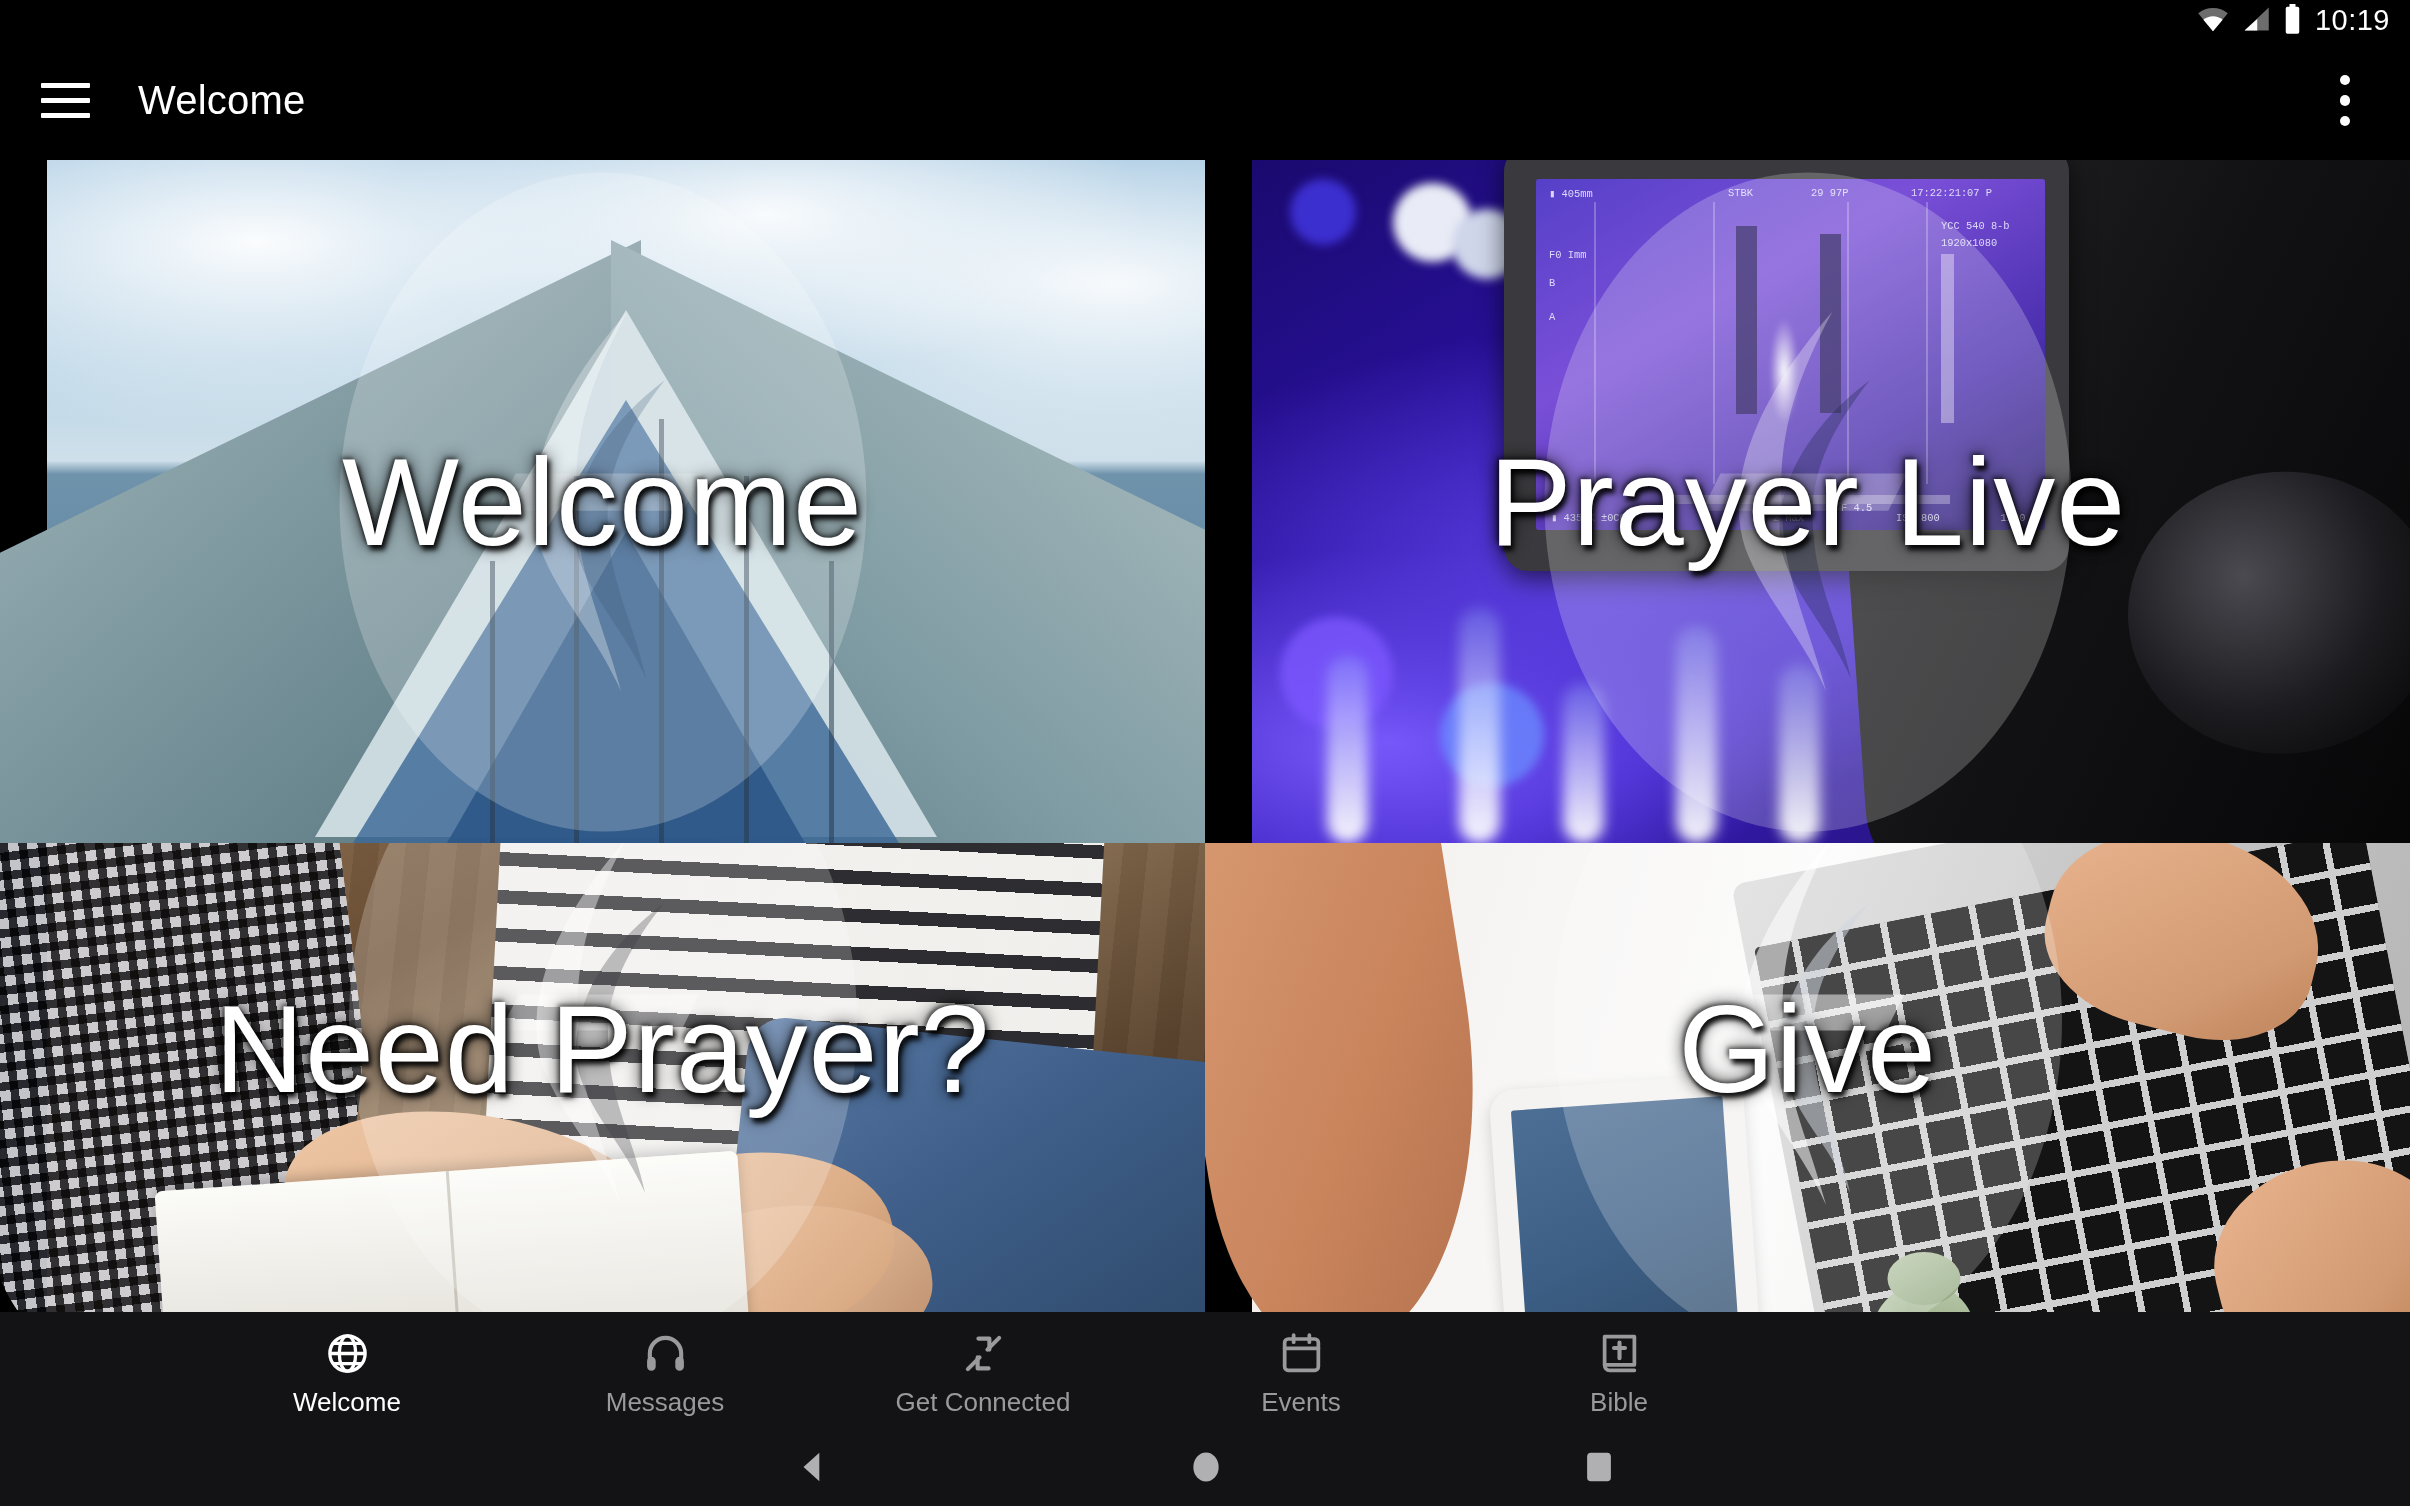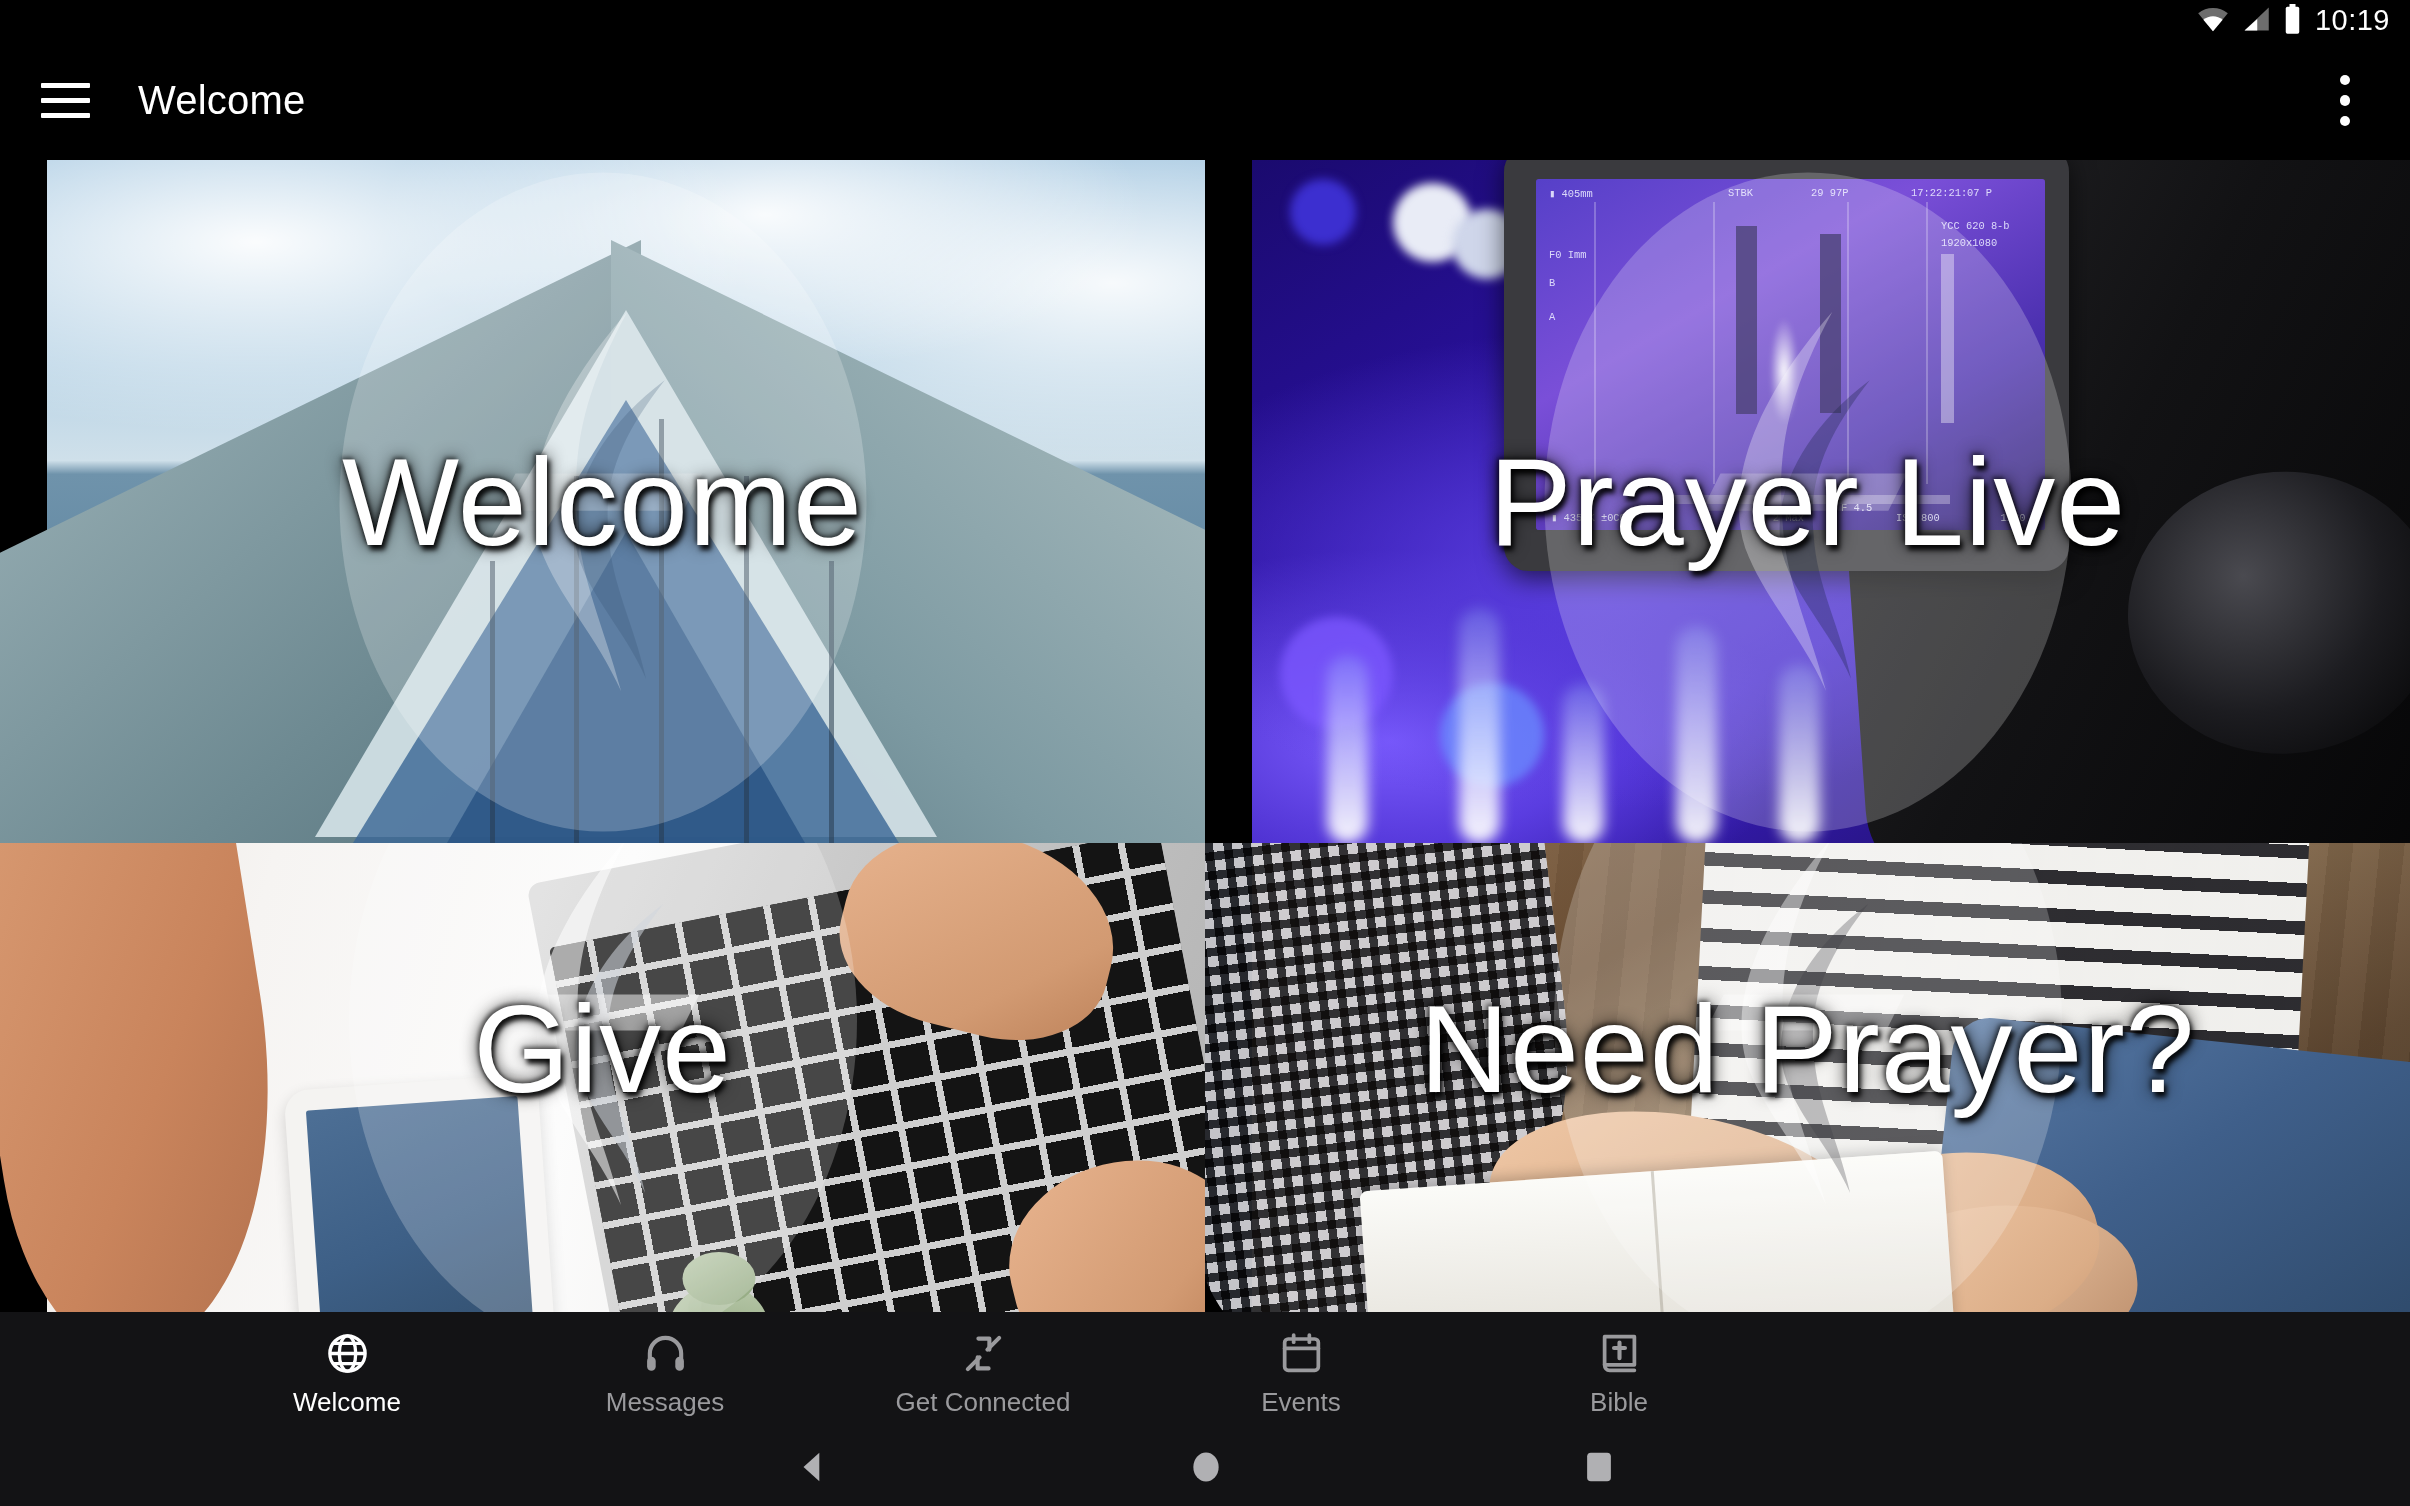--- a/index.html
+++ b/index.html
@@ -328,21 +328,21 @@
       <div class="beam" style="left:650px;height:141px"></div>
       <div class="camBody">
         <div class="lensHood"></div>
       </div>
       <div class="lcdFrame">
         <div class="lcd">
           <div class="osd" style="left:13px;top:7.5px">▮ 405mm</div>
           <div class="osd" style="left:192px;top:7.5px">STBK</div>
           <div class="osd" style="left:275px;top:7.5px">29 97P</div>
           <div class="osd" style="left:375px;top:7.5px">17:22:21:07 P</div>
-          <div class="osd" style="left:405px;top:41px">YCC 620 8-b</div>
+          <div class="osd" style="left:405px;top:41px">YCC 540 8-b</div>
           <div class="osd" style="left:405px;top:58px">1920x1080</div>
           <div class="osd" style="left:13px;top:70px">F0 Imm</div>
           <div class="osd" style="left:13px;top:98px">B</div>
           <div class="osd" style="left:13px;top:132px">A</div>
           <div class="osd" style="left:15px;bottom:5.6px">▮ 4350K ±0CC</div>
           <div class="osd" style="left:218px;bottom:5.6px">ND 2 Max</div>
           <div class="osd" style="left:305px;bottom:16px">F 4.5</div>
           <div class="osd" style="left:360px;bottom:5.6px">ISO 800</div>
           <div class="osd" style="right:19px;bottom:5.6px">1/30</div>
           <div class="vbar" style="left:58px;top:22.6px;width:1.9px;height:282px;opacity:.45"></div>
@@ -361,20 +361,42 @@
       <svg width="311" height="405" viewBox="0 0 100 130">
         <path d="M58 4 C44 30 40 48 42 72 C43 90 50 104 56 126 C48 108 36 96 30 80 C24 62 30 36 58 4Z" fill="#ffffff" opacity=".30"></path>
         <path d="M70 26 C56 44 50 58 52 76 C53 92 60 104 64 122 C57 106 46 96 42 82 C38 66 46 44 70 26Z" fill="#16213f" opacity=".30"></path>
         <path d="M22 56 H82 L76 68 H16 Z" fill="#ffffff" opacity=".26"></path>
       </svg>
     </div>
     <div class="caption">Prayer Live</div>
   </div>
 
   <div class="tile r2">
+    <div class="photo ph-pray">
+      <div class="wood"></div>
+      <div class="shirtStripe"></div>
+      <div class="shirtCheck"></div>
+      <div class="jeans"></div>
+      <div class="hand h1"></div>
+      <div class="hand h2"></div>
+      <div class="hand h3"></div>
+      <div class="hand h4"></div>
+      <div class="book"></div>
+    </div>
+    <div class="wm">
+      <svg width="301" height="395" viewBox="0 0 100 130">
+        <path d="M58 4 C44 30 40 48 42 72 C43 90 50 104 56 126 C48 108 36 96 30 80 C24 62 30 36 58 4Z" fill="#ffffff" opacity=".42"></path>
+        <path d="M70 26 C56 44 50 58 52 76 C53 92 60 104 64 122 C57 106 46 96 42 82 C38 66 46 44 70 26Z" fill="#3a3a42" opacity=".30"></path>
+        <path d="M22 56 H82 L76 68 H16 Z" fill="#ffffff" opacity=".38"></path>
+      </svg>
+    </div>
+    <div class="caption">Need Prayer?</div>
+  </div>
+
+  <div class="tile r2">
     <div class="photo ph-give">
       <div class="armL"></div>
       <div class="phone">
           <div class="scr"></div>
         </div>
       <div class="laptop"></div>
       <div class="keys"></div>
       <div class="handA"></div>
       <div class="handB"></div>
       <div class="plant">
@@ -388,42 +410,20 @@
     <div class="wm">
       <svg width="301" height="395" viewBox="0 0 100 130">
         <path d="M58 4 C44 30 40 48 42 72 C43 90 50 104 56 126 C48 108 36 96 30 80 C24 62 30 36 58 4Z" fill="#ffffff" opacity=".55"></path>
         <path d="M70 26 C56 44 50 58 52 76 C53 92 60 104 64 122 C57 106 46 96 42 82 C38 66 46 44 70 26Z" fill="#cfd6dc" opacity=".55"></path>
         <path d="M22 56 H82 L76 68 H16 Z" fill="#ffffff" opacity=".5"></path>
       </svg>
     </div>
     <div class="caption">Give</div>
   </div>
 
-  <div class="tile r2">
-    <div class="photo ph-pray">
-      <div class="wood"></div>
-      <div class="shirtStripe"></div>
-      <div class="shirtCheck"></div>
-      <div class="jeans"></div>
-      <div class="hand h1"></div>
-      <div class="hand h2"></div>
-      <div class="hand h3"></div>
-      <div class="hand h4"></div>
-      <div class="book"></div>
-    </div>
-    <div class="wm">
-      <svg width="301" height="395" viewBox="0 0 100 130">
-        <path d="M58 4 C44 30 40 48 42 72 C43 90 50 104 56 126 C48 108 36 96 30 80 C24 62 30 36 58 4Z" fill="#ffffff" opacity=".42"></path>
-        <path d="M70 26 C56 44 50 58 52 76 C53 92 60 104 64 122 C57 106 46 96 42 82 C38 66 46 44 70 26Z" fill="#3a3a42" opacity=".30"></path>
-        <path d="M22 56 H82 L76 68 H16 Z" fill="#ffffff" opacity=".38"></path>
-      </svg>
-    </div>
-    <div class="caption">Need Prayer?</div>
-  </div>
-
 </div>
 
 <div id="bottom-nav">
 
   <div class="nav-item active" style="margin-left:188px">
     <span class="ni-icon">
       <svg width="47" height="47" viewBox="0 0 24 24" fill="none" stroke="#ffffff" stroke-width="1.7">
         <circle cx="12" cy="12" r="9"></circle>
         <ellipse cx="12" cy="12" rx="4.2" ry="9"></ellipse>
         <line x1="3" y1="12" x2="21" y2="12"></line>

